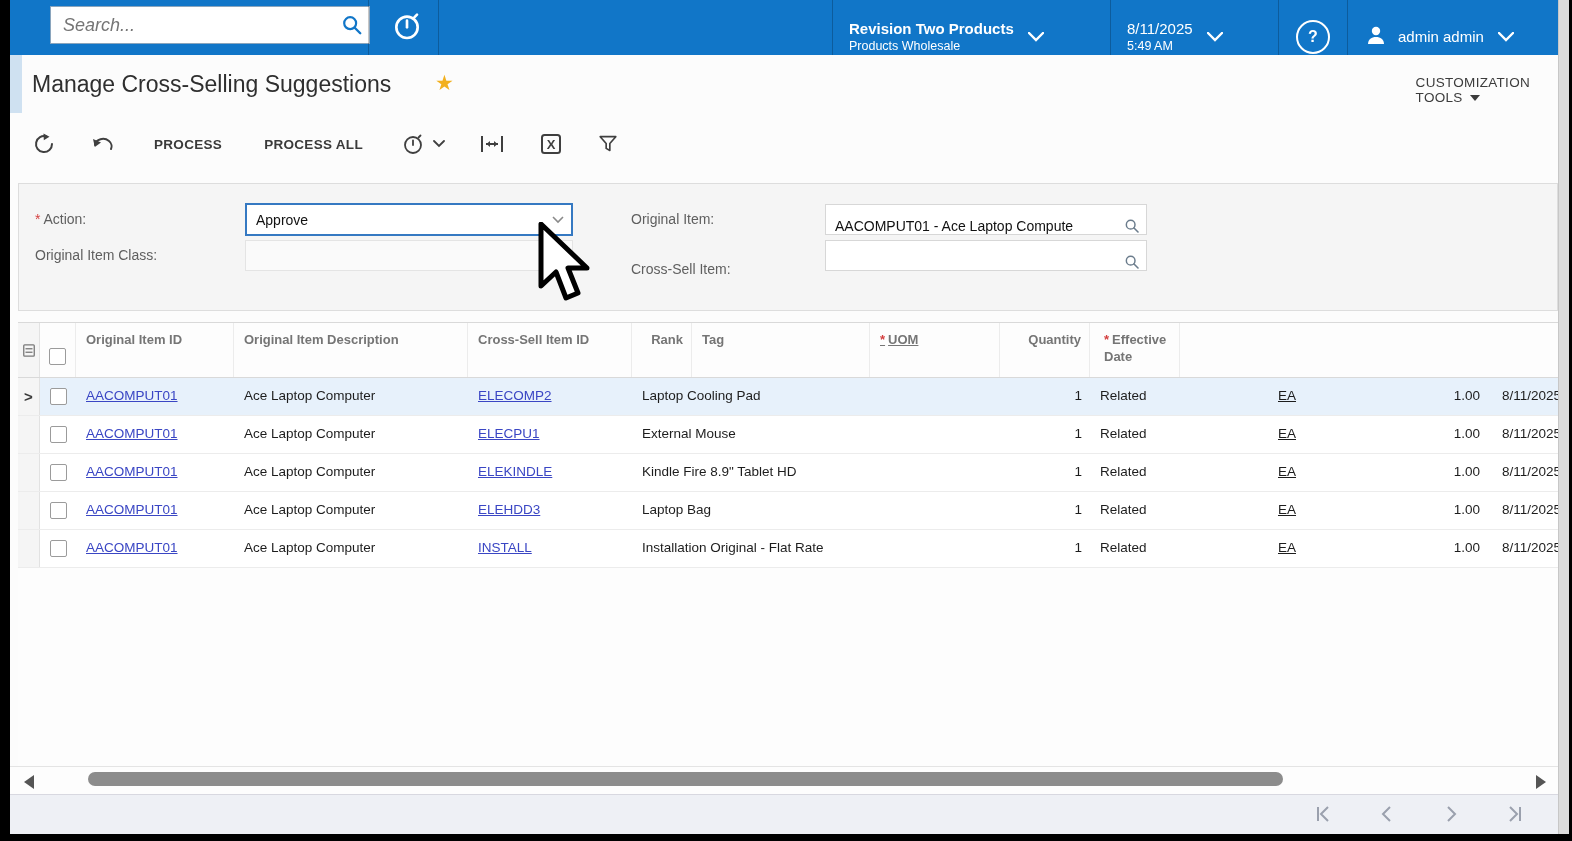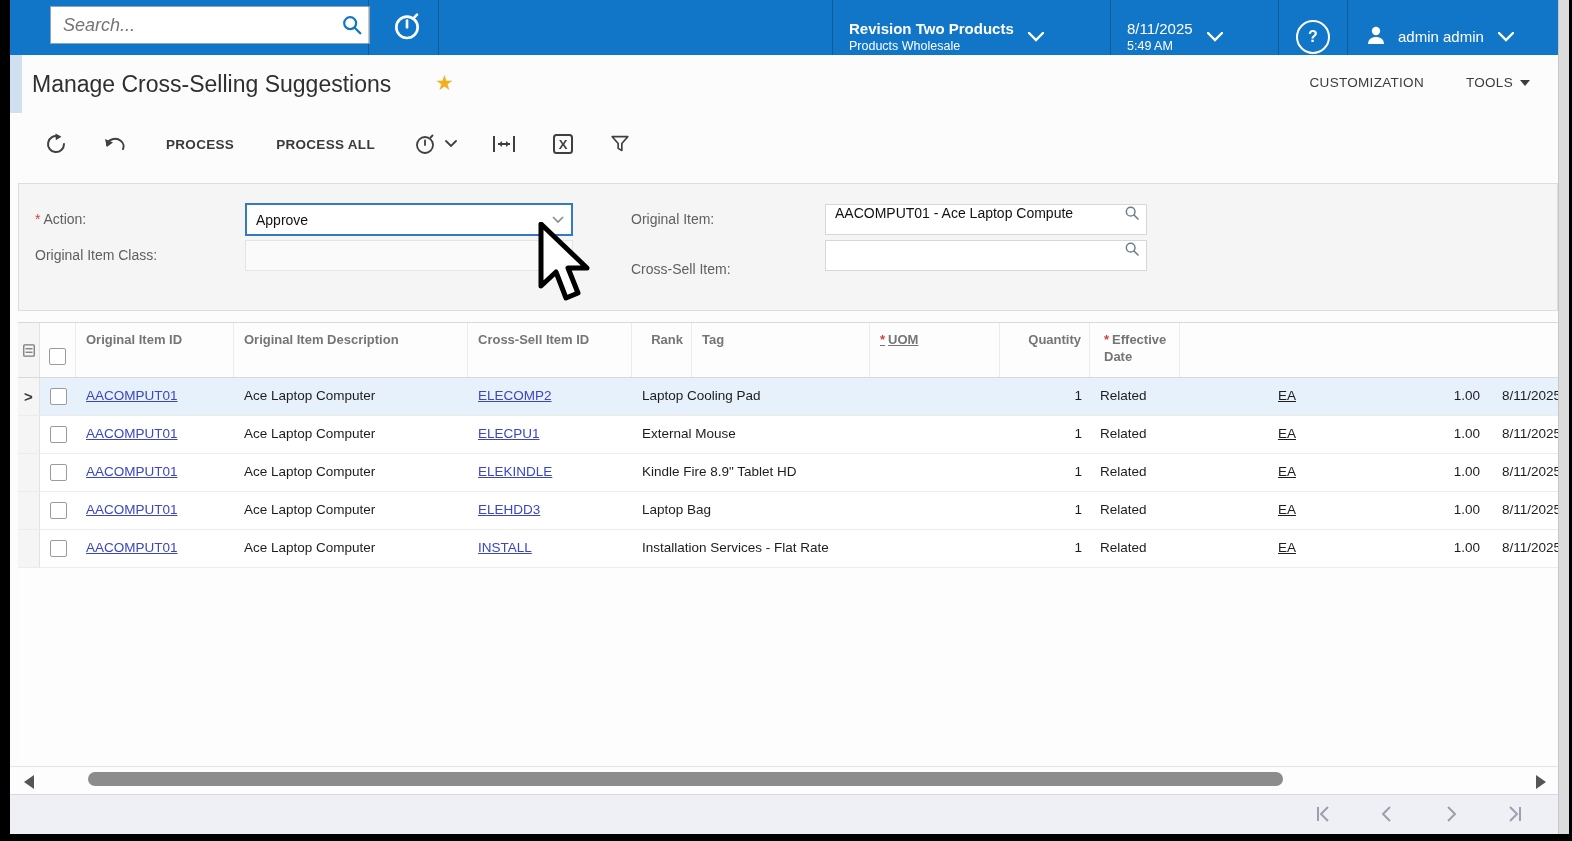--- a/index.html
+++ b/index.html
@@ -25,38 +25,38 @@
   .dt-text .l1{font-size:15px;line-height:19px;}
   .dt-text .l2{font-size:12.5px;line-height:16px;}
   .chev{margin-left:14px;}
   .help-circle{width:30px;height:30px;border:2px solid #fff;border-radius:50%;display:flex;align-items:center;justify-content:center;font-size:16px;font-weight:bold;}
   .user-name{font-size:15px;margin-left:10px;}
 
   
   .titlerow{position:absolute;left:0;top:55px;width:100%;height:58px;background:#fcfcfc;}
   .page-title{position:absolute;left:22px;top:16px;font-size:23px;color:#2f2f2f;}
   .fav-star{position:absolute;left:425px;top:16px;font-size:21px;color:var(--star,#f2b01e);cursor:pointer;}
-  .hdr-links{position:absolute;right:28px;top:20px;display:flex;gap:42px;font-size:13.5px;color:#3c3c3c;letter-spacing:.3px;}
+  .hdr-links{position:absolute;right:28px;top:20px;display:flex;font-size:13.5px;color:#3c3c3c;letter-spacing:.3px;flex-direction:column;}
   .hdr-link{cursor:pointer;display:flex;align-items:center;gap:7px;}
   .caret-dn{width:0;height:0;border-left:5px solid transparent;border-right:5px solid transparent;border-top:6px solid #3c3c3c;}
   .left-accent{position:absolute;left:0;top:55px;width:12px;height:70px;background:#cfe1f1;}
 
   
-  .toolbar{position:absolute;left:0;top:113px;width:100%;height:62px;display:flex;align-items:center;padding-left:34px;box-sizing:border-box;gap:34px;background:#fcfcfc;}
+  .toolbar{position:absolute;left:0;top:113px;width:100%;height:62px;display:flex;align-items:center;padding-left:22px;box-sizing:border-box;gap:34px;background:#fcfcfc;}
   .tbtn{display:flex;align-items:center;justify-content:center;cursor:pointer;color:#3f3f3f;}
   .tbtn-text{font-size:13.5px;font-weight:bold;color:#3a3a3a;letter-spacing:.3px;cursor:pointer;padding:6px 4px;}
   .sched{display:flex;align-items:center;gap:8px;}
 
   
   .panel{position:absolute;left:8px;top:183px;width:1540px;height:128px;background:#f5f5f5;border:1px solid #ddd;box-sizing:border-box;}
   .flabel{position:absolute;font-size:14px;color:#5f5f5f;}
   .req{color:var(--req,#d43f3f);margin-right:3px;}
   .fselect{position:absolute;left:226px;top:19px;width:328px;height:33px;background:#fff;border:2px solid #3579c2;box-sizing:border-box;display:flex;align-items:center;cursor:pointer;}
   .fselect .val{flex:1;font-size:14px;color:#111;padding-left:9px;}
-  .finput{position:absolute;background:#fff;border:1px solid #d7d7d7;box-sizing:border-box;display:flex;align-items:flex-start;}
+  .finput{position:absolute;background:#fff;border:1px solid #d7d7d7;box-sizing:border-box;display:flex;align-items:flex-end;}
   .finput input{flex:1;border:none;outline:none;font-size:14px;color:#111;padding:0 4px 0 9px;background:transparent;font-family:"Liberation Sans",sans-serif;min-width:0;}
   .finput .lk{width:28px;flex:none;display:flex;align-items:center;justify-content:center;cursor:pointer;}
   .finput.flat{background:#fafafa;border:1px solid #e4e4e4;}
 
   
   .grid-viewport{position:absolute;left:8px;top:322px;width:1540px;height:444px;overflow:hidden;background:#fdfdfd;}
   .grid-inner{width:1600px;}
   .ghead{display:flex;border-top:1px solid #d9d9d9;border-bottom:1px solid #d9d9d9;background:#fdfdfd;height:56px;box-sizing:border-box;}
   .gh{flex:none;font-size:13px;font-weight:bold;color:#757575;padding:8px 8px 0 10px;box-sizing:border-box;border-right:1px solid #ececec;line-height:17px;overflow:hidden;}
   .grow{display:flex;height:37px;border-bottom:1px solid #ececec;background:#fff;}
@@ -346,21 +346,21 @@
             <div class="gc c-date">8/11/2025</div>
           </div>
           <div class="grow">
             <div class="gc c-ind"></div>
             <div class="gc c-chk">
               <span class="cb"></span>
             </div>
             <div class="gc c-oid"><a class="glink">AACOMPUT01</a></div>
             <div class="gc c-odesc">Ace Laptop Computer</div>
             <div class="gc c-cid"><a class="glink">INSTALL</a></div>
-            <div class="gc c-cdesc">Installation Services - Flat Rate</div>
+            <div class="gc c-cdesc">Installation Original - Flat Rate</div>
             <div class="gc c-rank">1</div>
             <div class="gc c-tag">Related</div>
             <div class="gc c-uom">EA</div>
             <div class="gc c-qty">1.00</div>
             <div class="gc c-date">8/11/2025</div>
           </div>
         </div>
     </div>
   </div>
 

